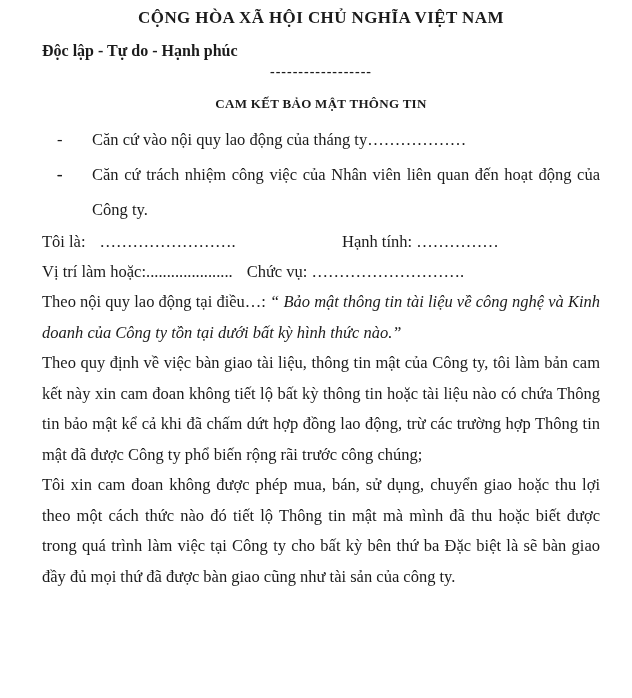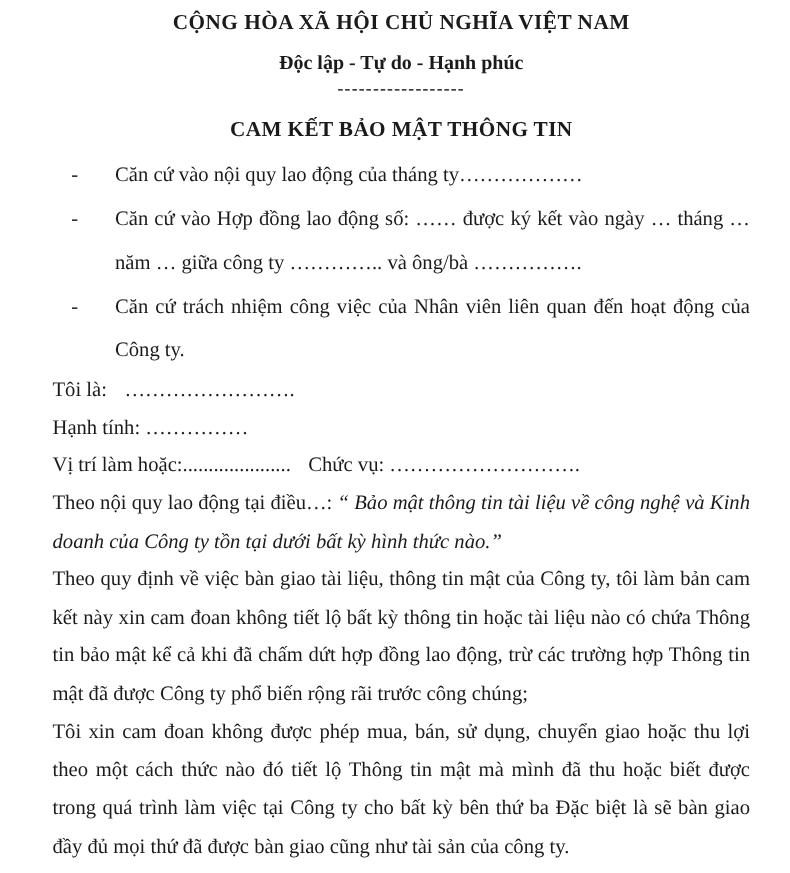--- a/index.html
+++ b/index.html
@@ -19,38 +19,38 @@
   }
   
   .hdr-line1 {
     text-align: center;
     font-weight: bold;
     font-size: 17px;
     letter-spacing: 0.4px;
     line-height: 22px;
   }
   .hdr-line2 {
-    text-align: center;
+    text-align: left;
     font-weight: bold;
     font-size: 16px;
     margin-top: 11px;
     line-height: 21px;
   }
   .hdr-sep {
     text-align: center;
     font-weight: bold;
     font-size: 14px;
     margin-top: 3px;
     letter-spacing: 1px;
     line-height: 16px;
   }
   .doc-title {
     text-align: center;
     font-weight: bold;
-    font-size: 17px;
+    font-size: 13px;
     letter-spacing: 0.3px;
     margin-top: 13px;
     margin-bottom: 7px;
     line-height: 22px;
   }
   
   ul.bullets {
     list-style: none;
     margin: 0;
     padding: 0;
@@ -65,21 +65,20 @@
   ul.bullets li .dash {
     position: absolute;
     left: 15px;
     top: 0;
   }
   
   .fields p {
     margin: 0;
     font-size: 16.5px;
     line-height: 30px;
-    flex-direction: column;
   }
   .fld-row { display: flex; }
   .fld-left { width: 300px; }
   .gap-sm { display: inline-block; width: 14px; }
   .gap-xs { display: inline-block; width: 4px; }
   
   .body-par {
     margin: 0;
     font-size: 16.5px;
     line-height: 30.5px;
@@ -99,21 +98,20 @@
     <div class="doc-title">CAM KẾT BẢO MẬT THÔNG TIN</div>
   </header>
 
   <ul class="bullets">
     <li>
       <span class="dash">-</span>
       <span>Căn cứ vào nội quy lao động của tháng ty………………</span>
     </li>
     <li>
       <span class="dash">-</span>
-      <span>Căn cứ vào Hợp đồng lao động số: …… được ký kết vào ngày … tháng … năm … giữa công ty ………….. và ông/bà …………….</span>
     </li>
     <li>
       <span class="dash">-</span>
       <span>Căn cứ trách nhiệm công việc của Nhân viên liên quan đến hoạt động của Công ty.</span>
     </li>
   </ul>
 
   <div class="fields">
     <p class="fld-row">
       <span class="fld-left"><span>Tôi là:</span><span class="gap-sm"></span><span>…………………….</span></span>

